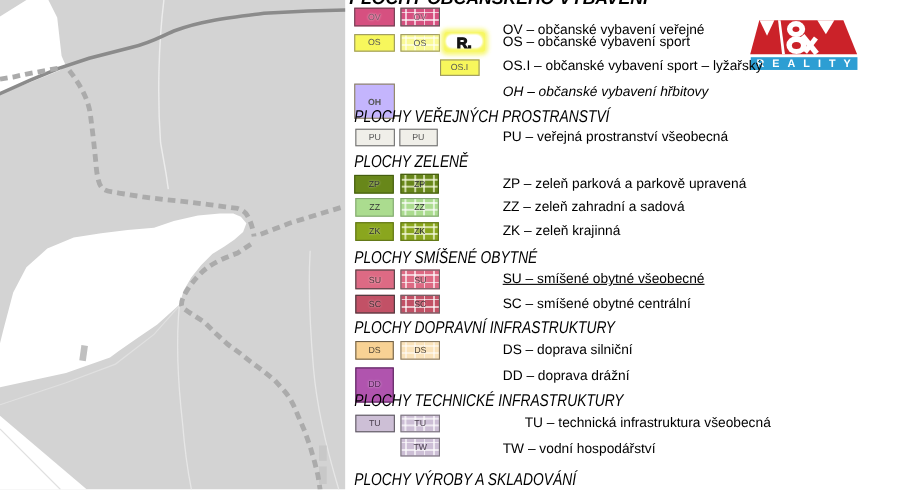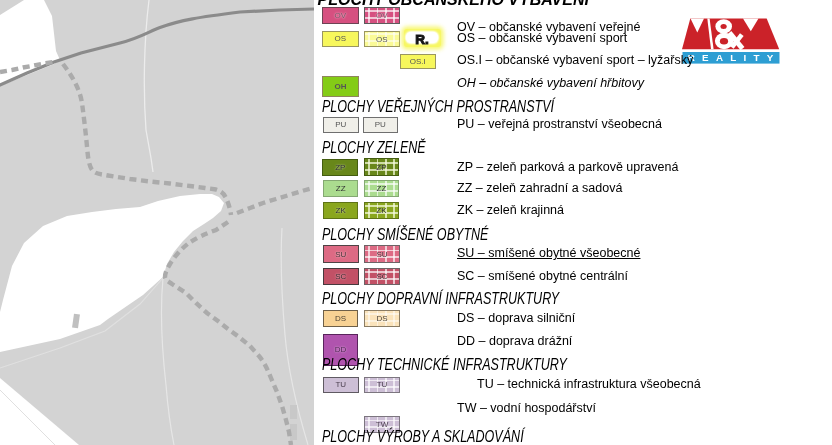--- a/index.html
+++ b/index.html
@@ -69,21 +69,21 @@
 <div style="position:absolute;left:403.5px;top:28.5px;width:37px;height:18px;background:#f7f763;border-radius:3px;box-shadow:0 0 4px 2.5px rgba(247,247,105,.95);"></div>
 <div style="position:absolute;left:405.5px;top:31.5px;width:32px;height:11px;background:#fff;border-radius:5px;box-shadow:0 0 2px 1px #fff;"></div>
 <div style="position:absolute;left:403.5px;top:32.5px;width:37px;height:13.5px;text-align:center;font-size:13.5px;font-weight:bold;color:#141414;-webkit-text-stroke:1.05px #141414;line-height:13.5px;">R.</div>
 
 <div class="desc" style="top:30.95px;">OS – občanské vybavení sport</div>
 
 <div class="box" style="left:364px;top:53.5px;width:35.5px;height:15.5px;background:#f7f75c;border:1.4px solid #9a9660;color:#555;margin-left:36px;">OS.I</div>
 
 <div class="desc" style="top:53.2px;">OS.I – občanské vybavení sport – lyžařský</div>
 
-<div class="box" style="left:322px;top:76px;width:37px;height:21px;background:#84cc16;border:1.4px solid #8f855e;color:#555;font-weight:bold;">OH</div>
+<div class="box" style="left:322px;top:76px;width:37px;height:32px;background:#c4b5fd;border:1.4px solid #8f855e;color:#555;font-weight:bold;">OH</div>
 
 <div class="desc" style="top:76.05px;font-style:italic;">OH – občanské vybavení hřbitovy</div>
 
 <div class="head" style="left:322px;top:97.8px;">PLOCHY VEŘEJNÝCH PROSTRANSTVÍ</div>
 
 <div class="box" style="left:323px;top:116.5px;width:35.5px;height:16.5px;background:#f0efe9;border:1.5px solid #6f6f6f;color:#555;">PU</div>
 
 <div class="box" style="left:362.5px;top:116.5px;width:35.5px;height:16.5px;background:#f0efe9;border:1.5px solid #6f6f6f;color:#555;">PU</div>
 
 <div class="desc" style="top:116.95px;">PU – veřejná prostranství všeobecná</div>
@@ -149,21 +149,21 @@
 <div class="head" style="left:322px;top:356.2px;">PLOCHY TECHNICKÉ INFRASTRUKTURY</div>
 
 <div class="box" style="left:322.8px;top:376.6px;width:36px;height:16.5px;background:#cdbfd6;border:1.5px solid #5f5a62;color:#4c4050;">TU</div>
 
 <div class="box" style="left:364.3px;top:376.6px;width:35.5px;height:16.5px;border:1.5px solid #7c767f;color:#4c4050;background:
  repeating-linear-gradient(90deg, rgba(255,255,255,0) 0 3px, rgba(255,255,255,.66) 3px 4.6px, rgba(255,255,255,0) 4.6px 8.5px),
  repeating-linear-gradient(0deg, rgba(255,255,255,0) 0 4.3px, rgba(255,255,255,.66) 4.3px 5.9px, rgba(255,255,255,0) 5.9px 6.6px),#cdbfd6;">TU</div>
 
 <div class="desc" style="top:376.9px;margin-left:20px;">TU – technická infrastruktura všeobecná</div>
 
-<div class="box" style="left:364.3px;top:416px;width:35.5px;height:16.5px;border:1.5px solid #7c767f;color:#4c4050;background:
+<div class="box" style="left:364.3px;top:398px;width:35.5px;height:16.5px;border:1.5px solid #7c767f;color:#4c4050;background:
  repeating-linear-gradient(90deg, rgba(255,255,255,0) 0 3px, rgba(255,255,255,.66) 3px 4.6px, rgba(255,255,255,0) 4.6px 8.5px),
  repeating-linear-gradient(0deg, rgba(255,255,255,0) 0 4.3px, rgba(255,255,255,.66) 4.3px 5.9px, rgba(255,255,255,0) 5.9px 6.6px),#cdbfd6;">TW</div>
 
 <div class="desc" style="top:400.65px;">TW – vodní hospodářství</div>
 
 <div class="head" style="left:322px;top:428.2px;">PLOCHY VÝROBY A SKLADOVÁNÍ</div>
 
 <svg width="110" height="56" viewBox="0 0 110 56" style="position:absolute;left:676px;top:12px;">
 
   <polygon fill="#cb2229" points="14.3,6.4 90.7,6.4 103.2,37.3 6,37.3"></polygon>

